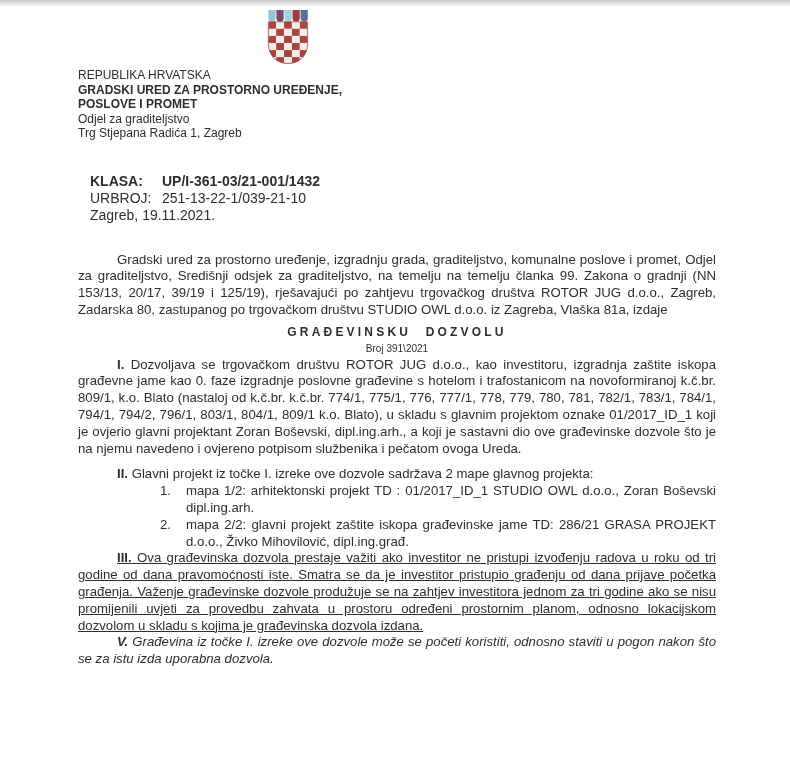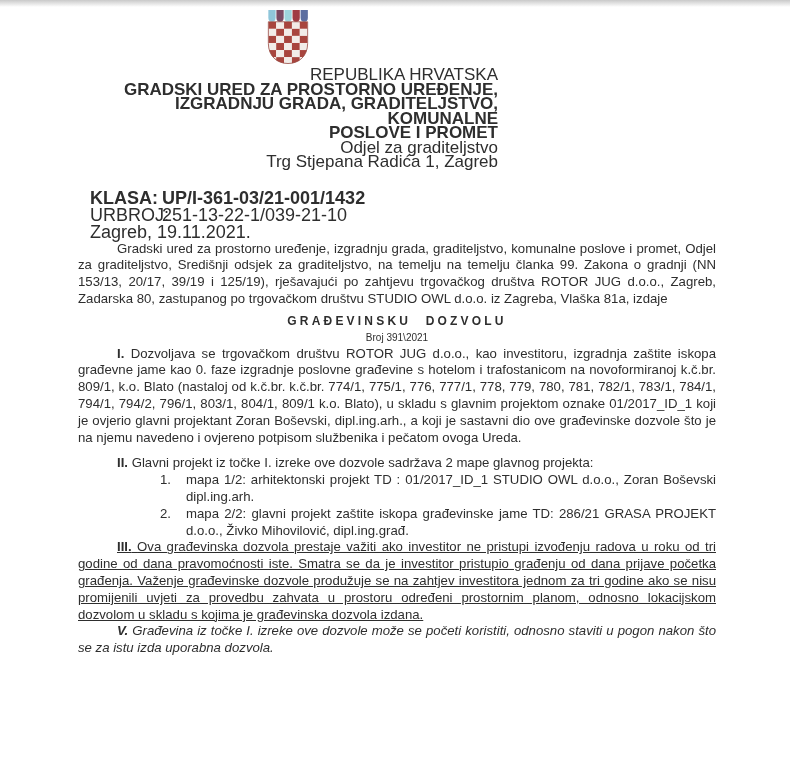--- a/index.html
+++ b/index.html
@@ -7,27 +7,27 @@
     width:790px;height:784px;overflow:hidden;background:#ffffff;
     font-family:"Liberation Sans","DejaVu Sans",sans-serif;
     color:#2e2e2e;position:relative;
     -webkit-font-smoothing:antialiased;
   }
   .scan-shadow{
     position:absolute;top:0;left:0;right:0;height:7px;
     background:linear-gradient(#c9c9c9,#ffffff);pointer-events:none;
   }
   .page{padding:8px 74px 0 78px;}
-  .hdr-block{width:420px;text-align:right;font-size:17px;line-height:14.5px;}
+  .hdr-block{width:420px;text-align:left;font-size:12px;line-height:14.5px;}
   .arms{display:block;margin:0 auto 3px auto;}
   .hdr-bold{font-weight:bold;}
-  .meta{margin-top:20px;margin-left:12px;font-size:18px;line-height:17px;}
+  .meta{margin-top:32px;margin-left:12px;font-size:14px;line-height:17px;}
   .meta-label{display:inline-block;width:72px;}
   .meta-bold{font-weight:bold;}
-  .body-text{font-size:13.2px;line-height:16.8px;}
+  .body-text{font-size:13.2px;line-height:16.8px;margin-top:28px;}
   p.para{margin:0;text-indent:39px;text-align:justify;}
   .intro{margin-top:20px;}
   .title-block{margin-top:5px;text-align:center;}
   .doc-title{font-weight:bold;font-size:12px;letter-spacing:3.2px;word-spacing:8px;line-height:17px;}
   .doc-number{font-size:10px;line-height:16px;}
   .sec{margin-top:12px;}
   .sec-2{margin-top:9px;}
   .sec-3{margin-top:13px;text-decoration:underline;}
   .sec-4{margin-top:9px;}
   .sec-5{margin-top:12px;font-style:italic;}
@@ -87,21 +87,20 @@
           <rect x="1" y="50" width="8" height="7.2" fill="#f2ece8"></rect>
           <rect x="9" y="50" width="8" height="7.2" fill="#a8453e"></rect>
           <rect x="17" y="50" width="8" height="7.2" fill="#f2ece8"></rect>
           <rect x="25" y="50" width="8" height="7.2" fill="#a8453e"></rect>
           <rect x="33" y="50" width="8" height="7.2" fill="#f2ece8"></rect>
         </g>
       <path d="M1,14 H41 V36 C41,49 32,56.5 21,56.5 C10,56.5 1,49 1,36 Z" fill="none" stroke-width="0.8" stroke="#95463f"></path>
     </svg>
     <div>REPUBLIKA HRVATSKA</div>
     <div class="hdr-bold">GRADSKI URED ZA PROSTORNO UREĐENJE,</div>
-    <div class="hdr-bold">IZGRADNJU GRADA, GRADITELJSTVO, KOMUNALNE</div>
     <div class="hdr-bold">POSLOVE I PROMET</div>
     <div>Odjel za graditeljstvo</div>
     <div>Trg Stjepana Radića 1, Zagreb</div>
   </div>
 
   <div class="meta">
     <div>
       <span class="meta-label meta-bold">KLASA:</span><span class="meta-bold">UP/I-361-03/21-001/1432</span>
     </div>
     <div>

